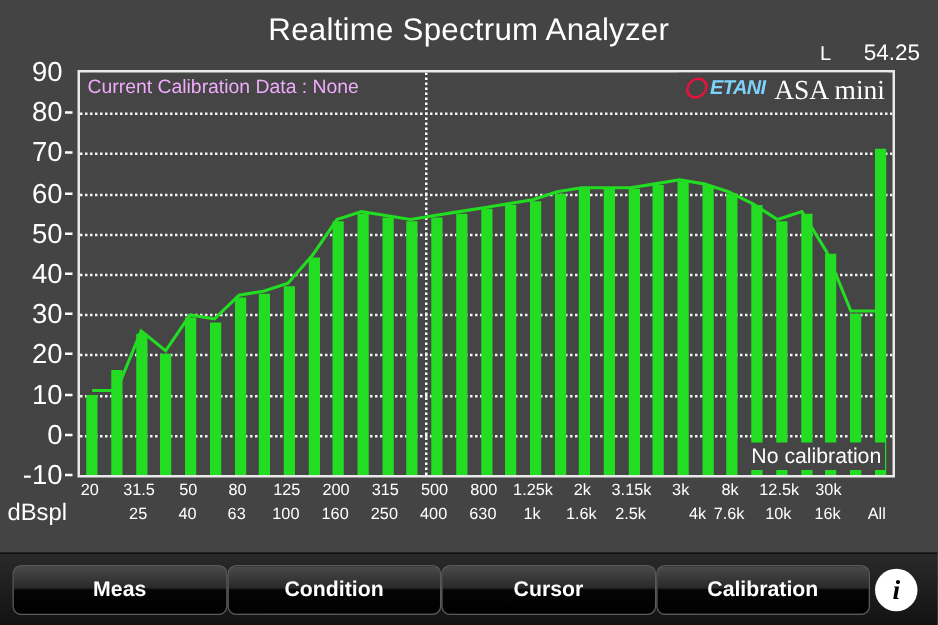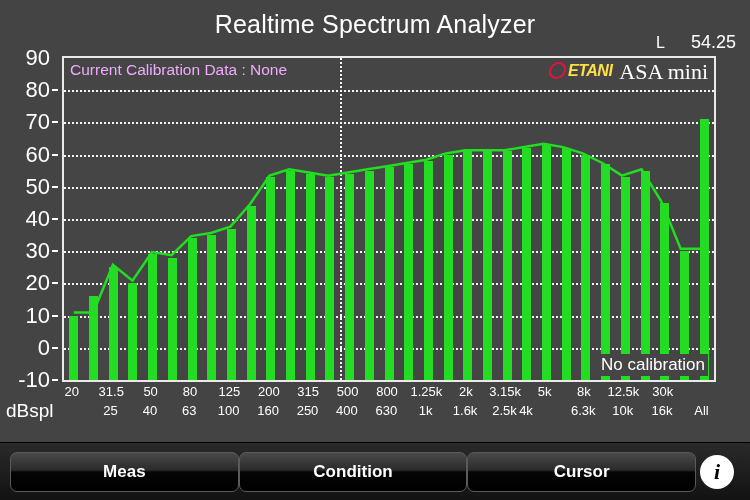--- a/index.html
+++ b/index.html
@@ -55,21 +55,21 @@
     color:#f0abfc;font-size:15.5px;
     background:#454545;padding:1px 4px 2px 2px;
     white-space:nowrap;z-index:5;
   }
   #brand{
     position:absolute;right:4px;top:0px;
     z-index:5;background:#454545;padding:1px 2px 2px 6px;
     display:flex;align-items:baseline;gap:7px;white-space:nowrap;
   }
   #brand .etani{
-    color:#fde047;font-weight:bold;font-style:italic;
+    color:#7dd3fc;font-weight:bold;font-style:italic;
     font-size:16px;letter-spacing:-0.5px;
     display:flex;align-items:center;gap:2px;
   }
   #brand .etani .mark{
     display:inline-block;width:13px;height:13px;
     border:2px solid #e0143c;border-radius:50%;
     position:relative;transform:skewX(-10deg);
   }
   #brand .asa{
     color:#ffffff;font-family:"Liberation Serif", serif;
@@ -250,29 +250,30 @@
     <span class="row2" style="left: 265.909px;">400</span>
     <span class="row1" style="left: 285.606px;">500</span>
     <span class="row2" style="left: 305.303px;">630</span>
     <span class="row1" style="left: 325px;">800</span>
     <span class="row2" style="left: 344.697px;">1k</span>
     <span class="row1" style="left: 364.394px;">1.25k</span>
     <span class="row2" style="left: 384.091px;">1.6k</span>
     <span class="row1" style="left: 403.788px;">2k</span>
     <span class="row2" style="left: 423.485px;">2.5k</span>
     <span class="row1" style="left: 443.182px;">3.15k</span>
-    <span class="row2" style="left: 445px;">4k</span>
-    <span class="row1" style="left: 482.576px;">5k</span>
-    <span class="row2" style="left: 502.273px;">6.3k</span>
+    <span class="row2" style="left: 477px;">4k</span>
+    <span class="row1" style="left: 482.576px;">3k</span>
+    <span class="row2" style="left: 502.273px;">7.6k</span>
     <span class="row1" style="left: 521.97px;">8k</span>
     <span class="row2" style="left: 541.667px;">10k</span>
     <span class="row1" style="left: 561.364px;">12.5k</span>
     <span class="row2" style="left: 581.061px;">16k</span>
     <span class="row1" style="left: 600.758px;">30k</span>
     <span class="row2" style="left: 620.455px;">All</span>
   </div>
 
 <div id="toolbar">
   <div class="tbtn">Meas</div>
   <div class="tbtn">Condition</div>
   <div class="tbtn">Cursor</div>
+  <div class="tbtn">Calibration</div>
   <div id="infobtn">i</div>
 </div>
 
 </body></html>

